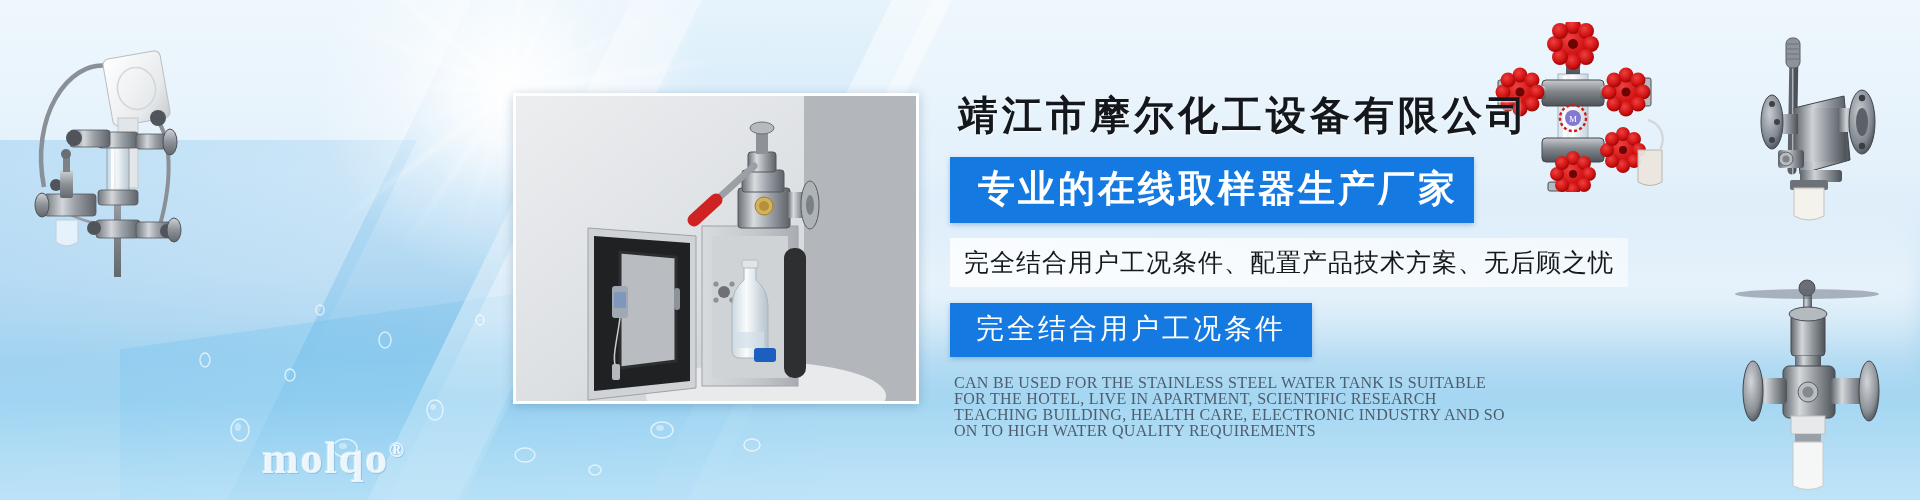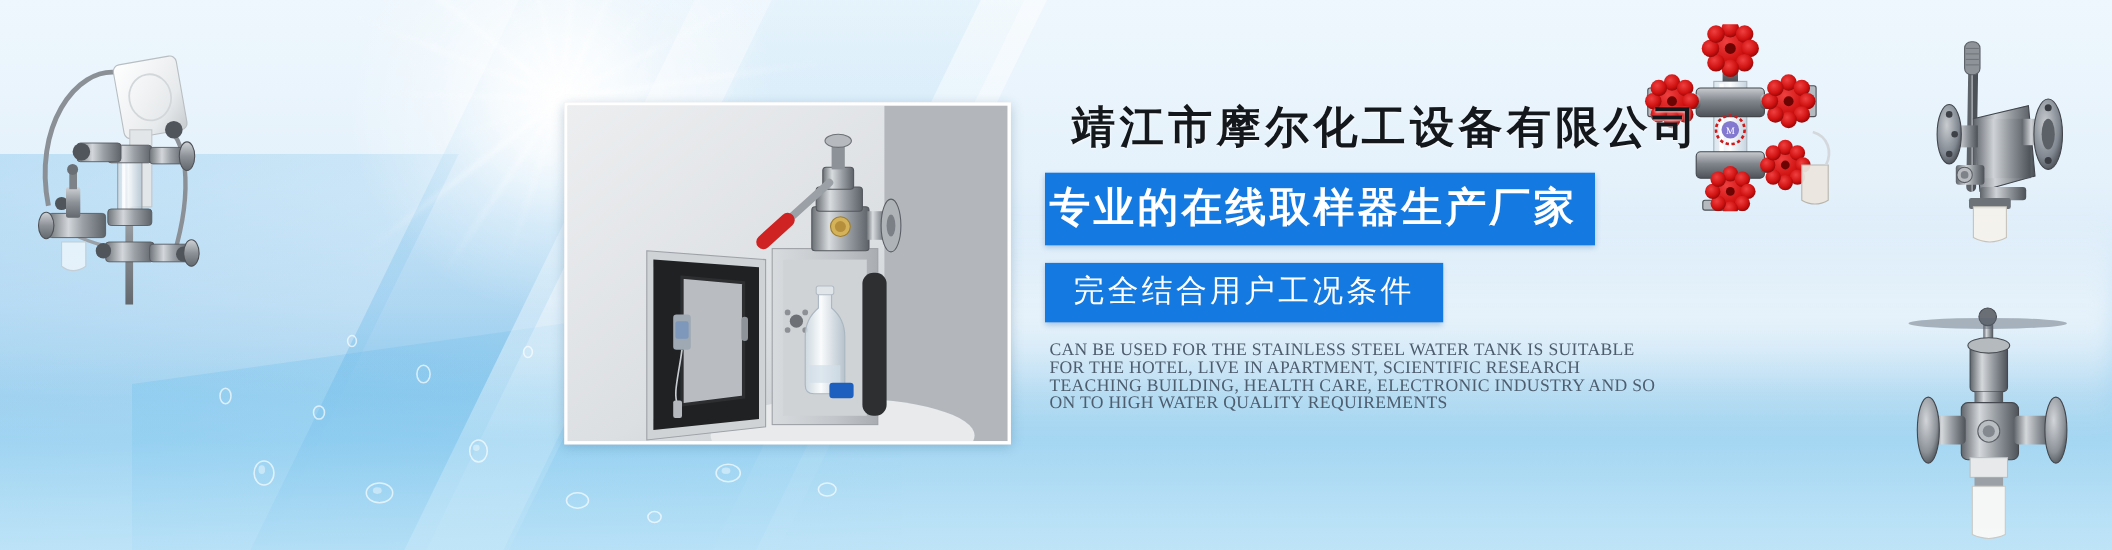--- a/index.html
+++ b/index.html
@@ -68,30 +68,30 @@
   
   .textblock{position:absolute;left:950px;top:88px;width:770px;}
   .company-name{
     font-family:"Liberation Serif", serif;
     font-weight:bold;
     font-size:40px;
     letter-spacing:4px;
     color:#14181c;
     text-shadow:0 1px 2px rgba(255,255,255,.9);
     white-space:nowrap;
-    margin:0 0 14px 24px;
+    margin:0 0 14px 8px;
   }
   .headline{
     display:inline-block;
     background:#1479E0;
     color:#ffffff;
     font-weight:bold;
     font-size:37px;
     letter-spacing:3px;
-    padding:7px 16px 9px 4px;
+    padding:7px 16px 9px 28px;
     white-space:nowrap;
     box-shadow:0 2px 5px rgba(20,90,170,.30);
   }
   .subline{
     margin-top:15px;
     display:inline-block;
     background:linear-gradient(to right, rgba(255,255,255,.82), rgba(255,255,255,.55));
     color:#16191c;
     font-size:25px;
     letter-spacing:1px;
@@ -565,18 +565,22 @@
     <circle cx="83" cy="122" r="5.5" fill="#848990"></circle>
 
     <rect x="66" y="146" width="34" height="18" fill="#e7e9ea" stroke="#bcc0c4"></rect>
     <rect x="70" y="164" width="26" height="10" fill="#9aa0a6"></rect>
     <path d="M68 172 l30 0 l0 44 q-15 7 -30 0 z" fill="rgba(248,248,247,.96)" stroke="#c9c9c6"></path>
   </svg>
 
   <div class="textblock">
     <div class="company-name">靖江市摩尔化工设备有限公司</div>
     <div><span class="headline">专业的在线取样器生产厂家</span></div>
+    <div><span class="subline">完全结合用户工况条件、配置产品技术方案、无后顾之忧</span></div>
     <div><span class="tagline">完全结合用户工况条件</span></div>
     <div class="eng-copy">CAN BE USED FOR THE STAINLESS STEEL WATER TANK IS SUITABLE FOR THE HOTEL, LIVE IN APARTMENT, SCIENTIFIC RESEARCH TEACHING BUILDING, HEALTH CARE, ELECTRONIC INDUSTRY AND SO ON TO HIGH WATER QUALITY REQUIREMENTS</div>
   </div>
 
+  <div class="watermark">
+    <span>molqo</span><sup>®</sup>
+  </div>
 
 </div>
 
 </body></html>

